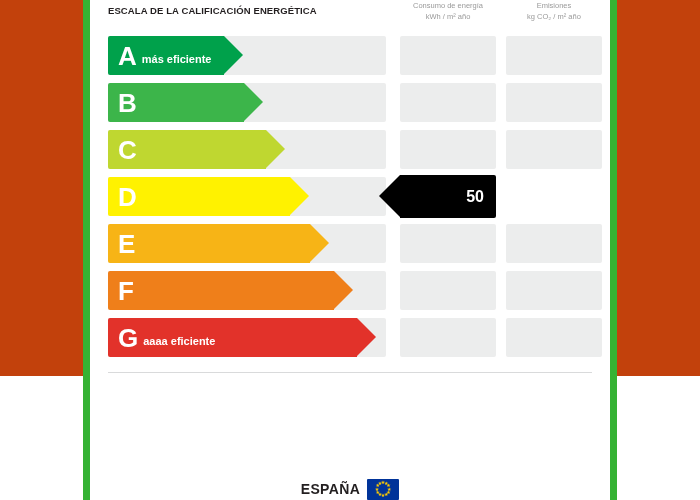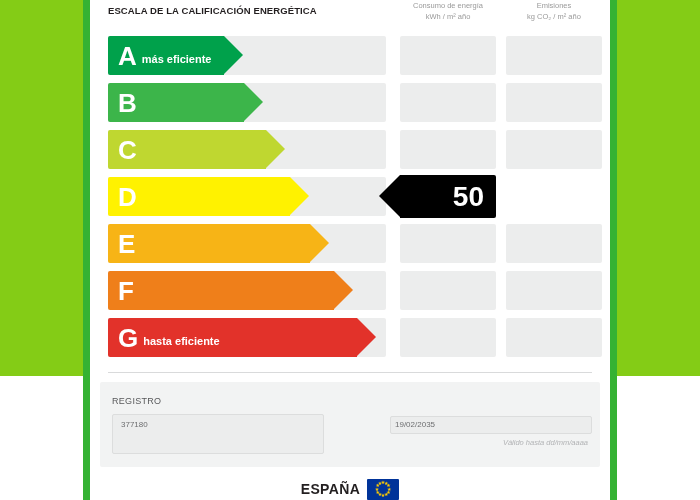--- a/index.html
+++ b/index.html
@@ -11,21 +11,21 @@
     width: 700px;
     height: 500px;
     overflow: hidden;
     font-family: "Liberation Sans", sans-serif;
   }
 
   .page {
     position: relative;
     width: 700px;
     height: 376px;
-    background: #84cc16;
+    background: #c2410c;
     text-decoration: underline;
   }
 
   
   .frame-left, .frame-right {
     position: absolute;
     top: 0;
     width: 7px;
     height: 500px;
     background: #35b233;
@@ -165,21 +165,21 @@
     left: -21px;
     top: 0;
     width: 0;
     height: 0;
     border-top: 21.5px solid transparent;
     border-bottom: 21.5px solid transparent;
     border-right: 21px solid #000000;
   }
   .flag .val {
     color: #ffffff;
-    font-size: 28px;
+    font-size: 16px;
     font-weight: bold;
     padding-right: 12px;
     line-height: 1;
   }
   .flag.c1 { left: 300px; }
   .flag.c2 { left: 406px; }
 
   .divider {
     position: absolute;
     left: 18px;
@@ -357,40 +357,30 @@
           <span class="note"></span>
         </div>
         <div class="cell c1"></div>
         <div class="cell c2"></div>
       </div>
 
       <div class="row">
         <div class="row-bg"></div>
         <div class="bar" id="bar-6" style="background: rgb(226, 50, 42); color: rgb(226, 50, 42); width: 249px;">
           <span class="letter">G</span>
-          <span class="note">hasta eficiente</span>
+          <span class="note">aaaa eficiente</span>
         </div>
         <div class="cell c1"></div>
         <div class="cell c2"></div>
       </div>
 
     </div>
 
     <div class="divider"></div>
 
-    <div class="registro">
-      <div class="registro-title">REGISTRO</div>
-      <div class="reg-field num">
-        <span class="reg-text num-val">377180</span>
-      </div>
-      <div class="reg-field date">
-        <span class="reg-text date-val">19/02/2035</span>
-      </div>
-      <div class="reg-hint">Válido hasta dd/mm/aaaa</div>
-    </div>
 
     <div class="footer">
       <span class="footer-label">ESPAÑA</span>
       <span class="eu-flag" id="eu-flag">
           <span class="eu-star" style="left: 13.5px; top: 1.8px;">★</span>
           <span class="eu-star" style="left: 16.6px; top: 2.63064px;">★</span>
           <span class="eu-star" style="left: 18.8694px; top: 4.9px;">★</span>
           <span class="eu-star" style="left: 19.7px; top: 8px;">★</span>
           <span class="eu-star" style="left: 18.8694px; top: 11.1px;">★</span>
           <span class="eu-star" style="left: 16.6px; top: 13.3694px;">★</span>

